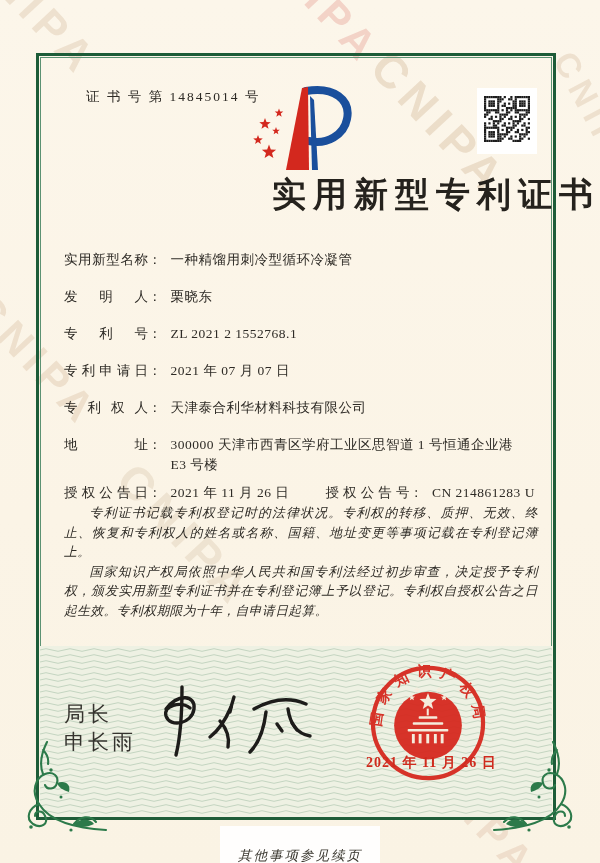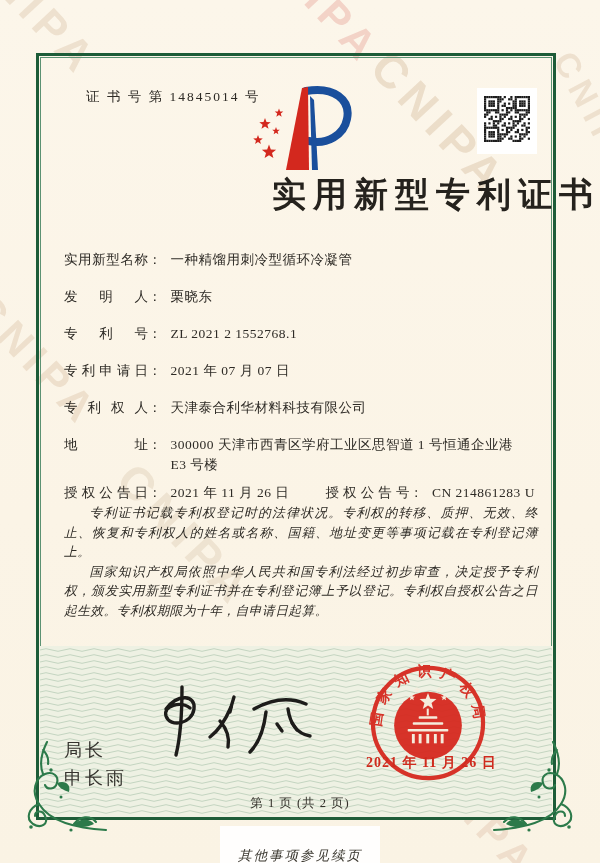--- a/index.html
+++ b/index.html
@@ -52,23 +52,23 @@
                font-size:12.8px; line-height:19.5px; font-style:italic;
                color:#2e2b26; letter-spacing:.4px; text-align:justify; }
   .body-text p { text-indent:2em; }
 
   
   .panel { position:absolute; left:40px; top:646px; width:512px; height:171px;
            background:#eef1e3; overflow:hidden; }
   .panel svg { display:block; }
 
   
-  .signer { position:absolute; left:64px; top:736px;
+  .signer { position:absolute; left:64px; top:700px;
             font-family:"Liberation Sans","DejaVu Sans",sans-serif;
-            font-size:18px; letter-spacing:3px; color:#35332e; line-height:28px; }
+            font-size:21px; letter-spacing:3px; color:#35332e; line-height:28px; }
   .sig { position:absolute; left:138px; top:678px; width:180px; height:92px; }
 
   
   .seal { position:absolute; left:356px; top:651px; width:144px; height:144px; opacity:.94; }
   .seal-date { position:absolute; left:366px; top:754px; width:140px;
                color:#cf2a1d; font-size:14px; font-weight:bold; letter-spacing:1px;
                white-space:nowrap; }
 
   
   .page-num { position:absolute; left:0; top:795px; width:100%; text-align:center;
@@ -472,21 +472,20 @@
         <rect x="74" y="98" width="3.4" height="11"></rect>
         <rect x="83" y="98" width="3.4" height="11"></rect>
         <rect x="92" y="98" width="3.4" height="11"></rect>
         <rect x="100" y="98" width="3.4" height="11"></rect>
         <rect x="83.5" y="68" width="2.4" height="8"></rect>
       </g>
     </g>
   </svg>
   <div class="seal-date">2021 年 11 月 26 日</div>
 
-  <div class="page-num">第 1 页 (共 2 页)</div>
   <div class="note">
     <span>其他事项参见续页</span>
   </div>
 
   <svg class="flourish fl-left" viewBox="0 0 92 96">
     <g fill="none" stroke="#2c7a4a" stroke-width="2.1" stroke-linecap="round">
       <path d="M90,90 C60,88 34,82 23,64 C15,52 19,38 29,34 C37,31 43,36 41,43 C39,50 31,50 29,45"></path>
       <path d="M31,2 C25,14 23,24 27,34 M27,10 C31,14 33,18 32,24"></path>
       <path d="M23,64 C13,68 9,78 17,84 C25,89 33,84 29,76 C27,70 19,70 19,76"></path>
       <path d="M58,84 C64,76 74,75 80,82"></path>

